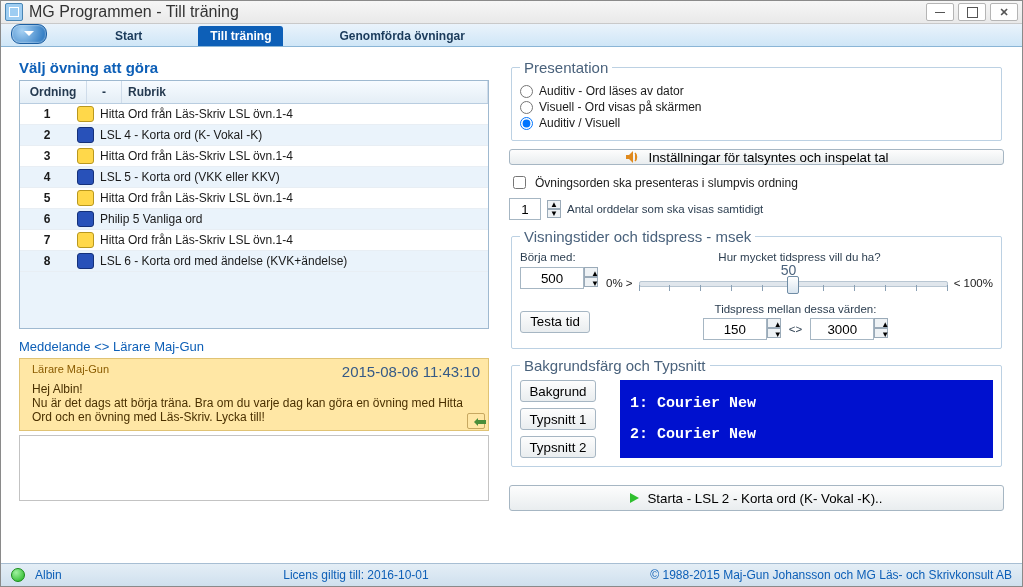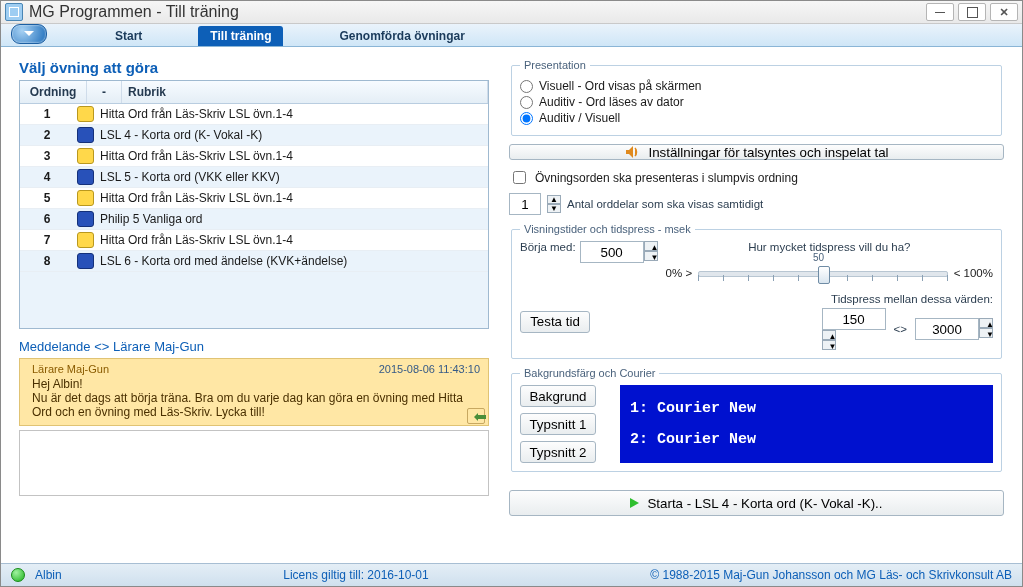--- a/index.html
+++ b/index.html
@@ -41,49 +41,49 @@
   .grow .c3{flex:1;padding-left:4px;}
   .ex-icon{width:15px;height:14px;border-radius:3px;border:1px solid;}
   .ex-icon.yellow{background:#ffd84a;border-color:#b9981e;}
   .ex-icon.blue{background:#2851b9;border-color:#14307a;}
   .grid-fill{height:56px;background:#eaf3fb;}
   
   .msg-title{font-size:13px;font-weight:normal;color:#0d5fb7;margin:10px 0 4px 0;}
   .msg-box{border:0;}
   .msg-note{background:#ffe7a5;border:1px solid #e0c374;padding:4px 8px 6px 12px;}
   .msg-note .from{font-size:11px;color:#8a5b00;float:left;}
-  .msg-note .ts{font-size:11px;color:#355a87;float:right;}
+  .msg-note .ts{font-size:15px;color:#355a87;float:right;}
   .msg-note .body{clear:both;color:#4a3000;padding-top:2px;}
   .msg-input-wrap{position:relative;}
   .msg-input{width:100%;height:66px;background:#fff;border:1px solid #c3c3c3;margin-top:4px;box-sizing:border-box;resize:none;font-family:inherit;font-size:12px;padding:4px;}
   .msg-send{position:absolute;right:4px;top:-18px;width:18px;height:16px;background:#ffe7a5;border:1px solid #c7a861;border-radius:2px;cursor:pointer;}
   
   .icon-refresh{width:24px;height:20px;background:#d6ecfb;border:1px solid #7fb5de;border-radius:3px;display:inline-flex;align-items:center;justify-content:center;cursor:pointer;}
   .icon-refresh svg{width:16px;height:14px;}
   .fieldset{border:1px solid #bcd1e3;border-radius:2px;padding:6px 8px 8px 8px;margin-bottom:8px;position:relative;}
-  .fieldset>legend{font-size:11px;color:#4a627c;padding:0 4px;}
+  .fieldset>legend{font-size:15px;color:#4a627c;padding:0 4px;}
   .radio-row{display:flex;align-items:center;gap:6px;margin:2px 0;}
   .radio-row input{margin:0;}
   .wide-btn{display:flex;align-items:center;justify-content:center;gap:8px;width:100%;height:16px;background:linear-gradient(#fdfdfd,#e9edef);border:1px solid #a6b6c3;border-radius:3px;cursor:pointer;margin-bottom:8px;}
   .wide-btn .ico{width:16px;height:16px;display:inline-block;}
   .chk-row{display:flex;align-items:center;gap:6px;margin-bottom:6px;}
   .stepper{display:flex;align-items:center;gap:6px;margin-bottom:8px;}
   .stepper input{width:26px;height:18px;border:1px solid #a6b6c3;text-align:center;}
   .stepper .spin{width:14px;display:flex;flex-direction:column;}
   .stepper .spin button{height:9px;font-size:8px;line-height:6px;border:1px solid #9aaab8;background:#eef2f5;cursor:pointer;padding:0;}
   .fs-timing .row{display:flex;align-items:center;gap:8px;}
   .lbl{font-size:11.5px;color:#2c3e50;}
   .num-input{width:58px;height:18px;border:1px solid #a6b6c3;text-align:center;}
   .slider-wrap{flex:1;display:flex;align-items:center;gap:6px;font-size:11.5px;}
   .slider{flex:1;height:20px;position:relative;}
   .slider-track{position:absolute;left:0;right:0;top:8px;height:4px;background:#e0e6ec;border:1px solid #b8c6d2;border-radius:2px;}
   .slider-ticks{position:absolute;left:0;right:0;top:12px;display:flex;justify-content:space-between;}
   .slider-ticks span{width:1px;height:6px;background:#8aa0b4;}
   .slider-thumb{position:absolute;top:3px;left:48%;width:10px;height:16px;background:linear-gradient(#fff,#d9e5ef);border:1px solid #6f8ca5;border-radius:2px;cursor:pointer;}
-  .slider-label-50{position:absolute;top:-11px;left:46%;font-size:10px;color:#4a627c;}
+  .slider-label-50{position:absolute;top:-11px;left:46%;font-size:14px;color:#4a627c;}
   .small-btn{width:70px;height:22px;background:linear-gradient(#fdfdfd,#e9edef);border:1px solid #a6b6c3;border-radius:3px;cursor:pointer;}
   .typo-panel{display:flex;gap:24px;}
   .typo-buttons{display:flex;flex-direction:column;gap:6px;}
   .typo-buttons button{width:76px;height:22px;background:linear-gradient(#fdfdfd,#e9edef);border:1px solid #a6b6c3;border-radius:3px;cursor:pointer;}
   .preview{flex:1;background:#0011cf;color:#fff;font-family:"Courier New",monospace;font-weight:bold;font-size:15px;padding:8px 10px;display:flex;flex-direction:column;justify-content:space-around;}
   .start-btn{margin-top:10px;width:100%;height:26px;background:linear-gradient(#fdfdfd,#e9edef);border:1px solid #a6b6c3;border-radius:3px;cursor:pointer;display:flex;align-items:center;justify-content:center;gap:8px;}
   .start-btn .arrow{width:0;height:0;border-top:5px solid transparent;border-bottom:5px solid transparent;border-left:9px solid #2fbf2f;}
   
   .statusbar{height:22px;background:linear-gradient(#e4eef6,#cfe0ee);border-top:1px solid #a7bed3;display:flex;align-items:center;padding:0 10px;gap:10px;font-size:12px;color:#0d5fb7;}
   .status-dot{width:12px;height:12px;border-radius:50%;background:radial-gradient(circle at 35% 30%,#9ff29f,#1fb31f);border:1px solid #168a16;}
@@ -205,25 +205,25 @@
         </div>
       </div>
     </div>
 
     <div class="col-right">
 
       <fieldset class="fieldset">
         <legend>Presentation</legend>
         <label class="radio-row">
           <input type="radio" name="pres" style="">
-          <span>Visuell - Ord visas på skärmen</span>
+          <span>Auditiv - Ord läses av dator</span>
         </label>
         <label class="radio-row">
           <input type="radio" name="pres" style="">
-          <span>Auditiv - Ord läses av dator</span>
+          <span>Visuell - Ord visas på skärmen</span>
         </label>
         <label class="radio-row">
           <input type="radio" name="pres" checked="" style="">
           <span>Auditiv / Visuell</span>
         </label>
       </fieldset>
 
       <button class="wide-btn">
         <span class="ico">
           <svg viewBox="0 0 16 16">
@@ -244,21 +244,21 @@
         <div class="spin">
           <button>▲</button>
           <button>▼</button>
         </div>
         <span class="lbl">Antal orddelar som ska visas samtidigt</span>
       </div>
 
       <fieldset class="fieldset fs-timing">
         <legend>Visningstider och tidspress - msek</legend>
         <div class="row" style="align-items:flex-start;">
-          <div style="display:flex;flex-direction:row;gap:4px;">
+          <div style="display:flex;flex-direction:column;gap:4px;">
             <span class="lbl">Börja med:</span>
             <div style="display:flex;">
               <input class="num-input" value="500" style="">
               <div class="spin" style="width:14px;display:flex;flex-direction:column;">
                 <button style="height:10px;font-size:8px;border:1px solid #9aaab8;background:#eef2f5;">▲</button>
                 <button style="height:10px;font-size:8px;border:1px solid #9aaab8;background:#eef2f5;">▼</button>
               </div>
             </div>
           </div>
           <div style="flex:1;display:flex;flex-direction:column;gap:10px;">
@@ -282,61 +282,61 @@
                     <span></span>
                   </div>
                 <div class="slider-thumb"></div>
               </div>
               <span>&lt; 100%</span>
             </div>
           </div>
         </div>
         <div class="row" style="margin-top:10px;align-items:center;">
           <button class="small-btn">Testa tid</button>
-          <div style="flex:1;display:flex;flex-direction:column;align-items:flex-end;gap:3px;">
+          <div style="flex:1;display:flex;flex-direction:column;align-items:center;gap:3px;">
             <span class="lbl">Tidspress mellan dessa värden:</span>
             <div style="display:flex;align-items:center;gap:8px;">
-              <div style="display:flex;flex-direction:column;">
+              <div style="display:flex;">
                 <input class="num-input" value="150" style="">
                 <div style="width:14px;display:flex;flex-direction:column;">
                   <button style="height:10px;font-size:8px;border:1px solid #9aaab8;background:#eef2f5;">▲</button>
                   <button style="height:10px;font-size:8px;border:1px solid #9aaab8;background:#eef2f5;">▼</button>
                 </div>
               </div>
               <span class="lbl">&lt;&gt;</span>
               <div style="display:flex;">
                 <input class="num-input" value="3000" style="">
                 <div style="width:14px;display:flex;flex-direction:column;">
                   <button style="height:10px;font-size:8px;border:1px solid #9aaab8;background:#eef2f5;">▲</button>
                   <button style="height:10px;font-size:8px;border:1px solid #9aaab8;background:#eef2f5;">▼</button>
                 </div>
               </div>
             </div>
           </div>
         </div>
       </fieldset>
 
       <fieldset class="fieldset">
-        <legend>Bakgrundsfärg och Courier</legend>
+        <legend>Bakgrundsfärg och Typsnitt</legend>
         <div class="typo-panel">
           <div class="typo-buttons">
             <button>Bakgrund</button>
             <button>Typsnitt 1</button>
             <button>Typsnitt 2</button>
           </div>
           <div class="preview">
             <div>1: Courier New</div>
             <div>2: Courier New</div>
           </div>
         </div>
       </fieldset>
 
       <button class="start-btn">
         <span class="arrow"></span>
-        <span>Starta - LSL 4 - Korta ord (K- Vokal -K)..</span>
+        <span>Starta - LSL 2 - Korta ord (K- Vokal -K)..</span>
       </button>
     </div>
   </div>
 
   <div class="statusbar">
     <div class="status-dot"></div>
     <span>Albin</span>
     <div class="spacer"></div>
     <span>Licens giltig till: 2016-10-01</span>
     <div class="spacer"></div>

